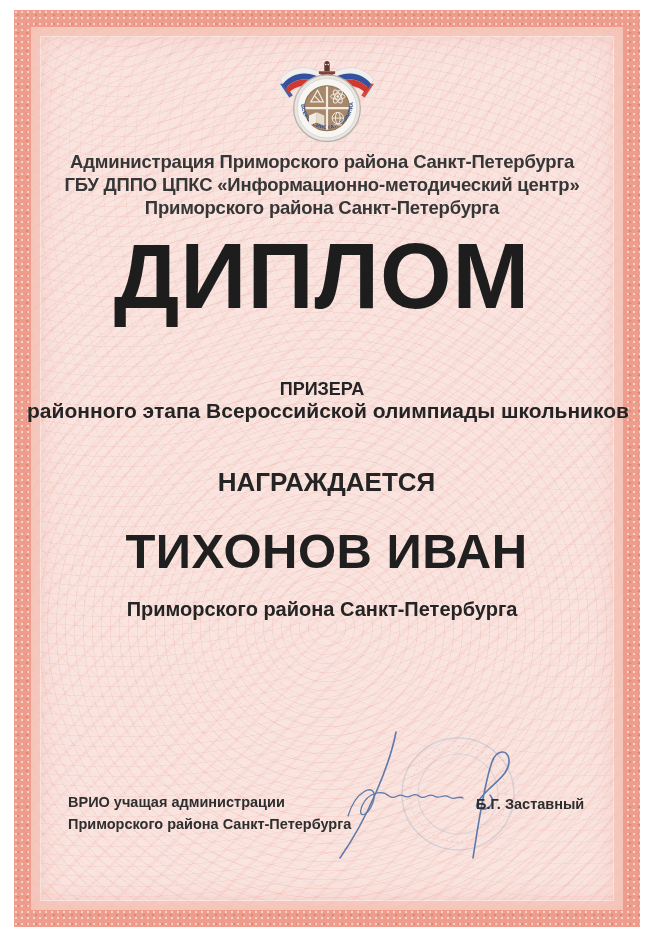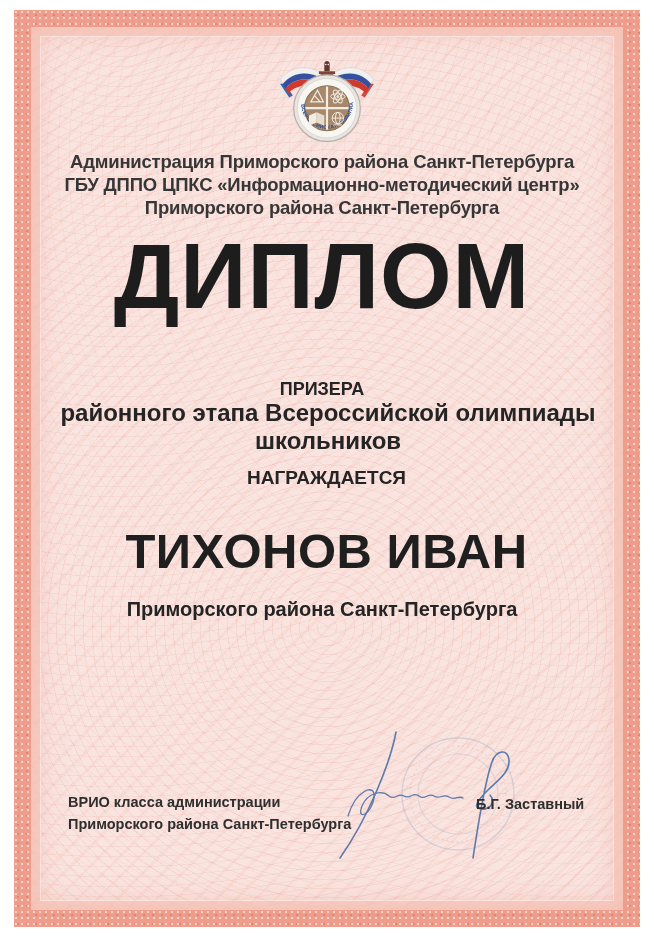--- a/index.html
+++ b/index.html
@@ -38,24 +38,24 @@
   
   .content{position:absolute;inset:0;color:var(--ink,#242424);}
   .centered{position:absolute;left:0;right:10px;text-align:center;}
 
   .emblem{position:absolute;left:50%;top:56px;transform:translateX(-50%);}
 
   .org-header{top:150px;font-size:18.5px;line-height:23px;font-weight:bold;color:#363636;letter-spacing:-0.2px;}
   .diploma-title{top:224px;font-size:92px;line-height:104px;font-weight:bold;letter-spacing:1px;color:#1d1d1d;}
 
   .award-rank{top:379px;font-size:18px;font-weight:bold;text-align:center;}
-  .award-stage{top:399px;font-size:24px;font-weight:bold;padding-left:12px;}
+  .award-stage{top:399px;font-size:21px;font-weight:bold;padding-left:12px;}
   .award-subject{top:422px;font-size:18.5px;font-weight:bold;}
 
-  .awarded-label{top:467px;font-size:19px;font-weight:bold;padding-left:9px;}
+  .awarded-label{top:467px;font-size:26px;font-weight:bold;padding-left:9px;}
 
   .recipient-name{top:523px;font-size:49px;font-weight:bold;letter-spacing:0.5px;color:#1f1f1f;margin-left:9px;}
   .recipient-detail-1{top:573px;font-size:20px;font-weight:bold;}
   .recipient-detail-2{top:598px;font-size:20px;font-weight:bold;}
 
   .signer-block{position:absolute;left:68px;top:791px;font-size:14.5px;line-height:22px;font-weight:bold;color:#2e2e2e;}
   .signer-name{position:absolute;left:476px;top:796px;font-size:14.5px;font-weight:bold;color:#2e2e2e;}
   .signature-svg{position:absolute;left:332px;top:726px;}
   .year-line{top:857px;font-size:15px;font-weight:bold;}
 </style>
@@ -137,21 +137,21 @@
 
     <div class="centered award-rank">ПРИЗЕРА</div>
     <div class="centered award-stage">районного этапа Всероссийской олимпиады школьников</div>
 
     <div class="centered awarded-label">НАГРАЖДАЕТСЯ</div>
 
     <div class="centered recipient-name">ТИХОНОВ ИВАН</div>
     <div class="centered recipient-detail-2">Приморского района Санкт-Петербурга</div>
 
     <div class="signer-block">
-      <div>ВРИО класса администрации</div>
+      <div>ВРИО учащая администрации</div>
       <div>Приморского района Санкт-Петербурга</div>
     </div>
 
     <svg class="signature-svg" width="188" height="138" viewBox="0 0 188 138">
 
       <g fill="none" stroke="#86a3c4">
         <circle cx="126" cy="68" r="56" stroke-width="1.4" opacity="0.30"></circle>
         <circle cx="126" cy="68" r="48" stroke-width="1" stroke-dasharray="2 3" opacity="0.25"></circle>
         <circle cx="126" cy="68" r="40" stroke-width="1.2" opacity="0.22"></circle>
       </g>

